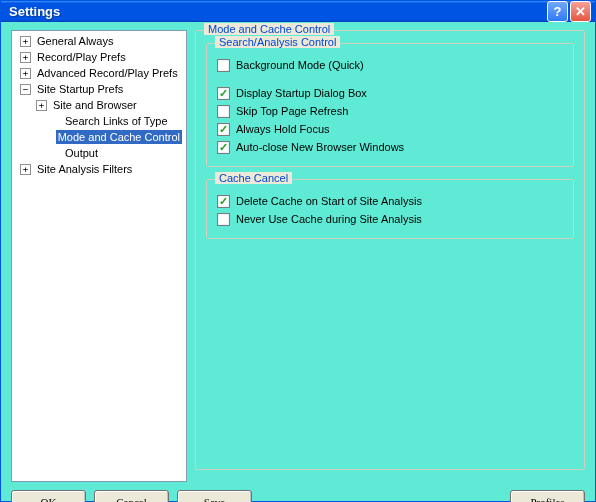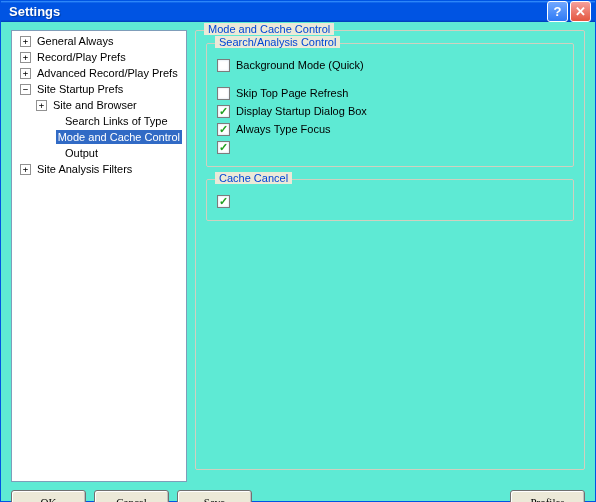--- a/index.html
+++ b/index.html
@@ -112,40 +112,46 @@
         <div class="legend">Mode and Cache Control</div>
 
         <div class="groupbox">
           <div class="legend">Search/Analysis Control</div>
           <div class="checkbox-row">
               <span class="chk"></span>
               <span>Background Mode (Quick)</span>
             </div>
           <div class="chkgap"></div>
           <div class="checkbox-row">
+              <span class="chk checked"></span>
+              <span>Display Startup Dialog Box</span>
+            </div>
+          <div class="checkbox-row">
               <span class="chk"></span>
               <span>Skip Top Page Refresh</span>
             </div>
           <div class="checkbox-row">
               <span class="chk checked"></span>
-              <span>Display Startup Dialog Box</span>
+              <span>Always Hold Focus</span>
             </div>
           <div class="checkbox-row">
               <span class="chk checked"></span>
-              <span>Always Type Focus</span>
-            </div>
-          <div class="checkbox-row">
-              <span class="chk checked"></span>
+              <span>Auto-close New Browser Windows</span>
             </div>
         </div>
 
         <div class="groupbox">
           <div class="legend">Cache Cancel</div>
           <div class="checkbox-row">
               <span class="chk checked"></span>
+              <span>Delete Cache on Start of Site Analysis</span>
+            </div>
+          <div class="checkbox-row">
+              <span class="chk"></span>
+              <span>Never Use Cache during Site Analysis</span>
             </div>
         </div>
       </div>
     </div>
   </div>
 
   <div class="button-bar">
     <button class="btn"><span>OK</span></button>
     <button class="btn"><span>Cancel</span></button>
     <button class="btn"><span class="underline-letter">S</span>ave</button>

